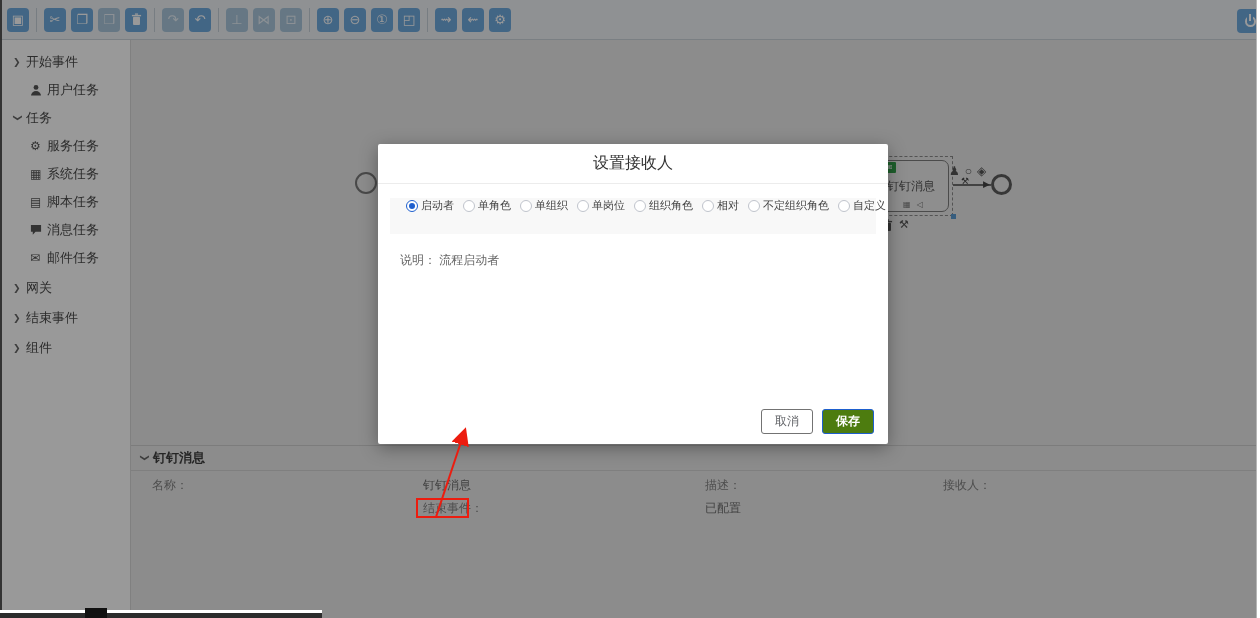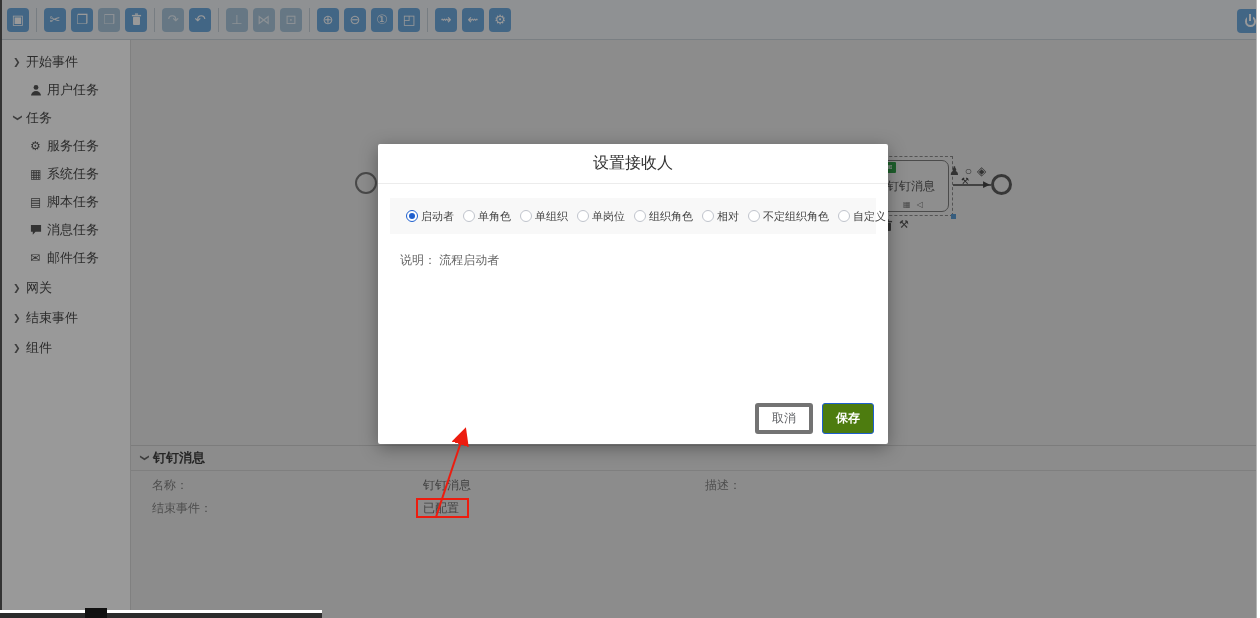--- a/index.html
+++ b/index.html
@@ -65,30 +65,30 @@
   .plabel { color:#828282; }
   .pvalue { color:#6f6f6f; }
 
   
   .overlay { position:absolute; inset:0; background:rgba(0,0,0,0.40); z-index:50; }
   .modal { position:absolute; left:378px; top:144px; width:510px; height:300px; background:#fff;
            border-radius:2px; box-shadow:0 4px 18px rgba(0,0,0,0.35); z-index:60; }
   .modal-header { height:40px; border-bottom:1px solid #ececec; display:flex; align-items:center;
                   justify-content:center; font-size:16px; color:#333; }
   .option-strip { margin:14px 12px 0 12px; height:36px; background:#f8f8f8; display:flex;
-                  align-items:center; gap:9px; padding-left:16px; }
+                  align-items:flex-start; gap:9px; padding-left:16px; }
   .radio { display:inline-flex; align-items:center; gap:3px; font-size:11px; color:#444; cursor:pointer; white-space:nowrap; }
   .rdot { width:12px; height:12px; border:1px solid #c0c4cc; border-radius:50%; background:#fff;
           display:inline-flex; align-items:center; justify-content:center; }
   .radio.sel .rdot { border-color:#1e5fce; }
   .radio.sel .rdot::after { content:''; width:6px; height:6px; border-radius:50%; background:#1e5fce; }
   .modal-desc { margin:18px 0 0 22px; font-size:12px; color:#666; }
   .modal-footer { position:absolute; right:14px; bottom:10px; display:flex; gap:9px; }
   .btn { font-size:12px; border-radius:3px; padding:5px 13px; cursor:pointer; line-height:1.1; }
-  .btn-cancel { background:#fff; border:4px solid #737373; color:#606266; }
+  .btn-cancel { background:#fff; border:1px solid #737373; color:#606266; }
   .btn-save { background:#4d7c0f; border:1px solid #1e5fce; color:#fff; font-weight:bold; }
 
   
   .annot { position:absolute; inset:0; z-index:70; pointer-events:none; }
   .edge-left { position:absolute; left:0; top:0; bottom:0; width:2px; background:#555; z-index:2; }
   .edge-right { position:absolute; right:0; top:0; bottom:0; width:4px; background:#fff;
                 border-left:1px solid #b5b5b5; z-index:55; }
   .edge-white-line { position:absolute; left:0; top:610px; width:322px; height:3px; background:#fff; z-index:55; }
   .edge-dark-bar { position:absolute; left:0; top:613px; width:322px; height:5px; background:#2c2c2c; z-index:55; }
   .edge-dark-tab { position:absolute; left:85px; top:608px; width:22px; height:10px; background:#111; z-index:56; }
@@ -262,20 +262,21 @@
 
 <div class="panel">
   <div class="panel-header">
     <span class="chev open">❯</span>
     <span>钉钉消息</span>
   </div>
   <div class="panel-grid">
     <span class="plabel">名称：</span>
     <span class="pvalue">钉钉消息</span>
     <span class="plabel">描述：</span>
+    <span class="plabel">接收人：</span>
     <span class="pvalue"></span>
     <span class="plabel">结束事件：</span>
     <span class="pvalue">已配置</span>
   </div>
 </div>
 
 <div class="overlay"></div>
 
 <div class="modal">
   <div class="modal-header">设置接收人</div>

